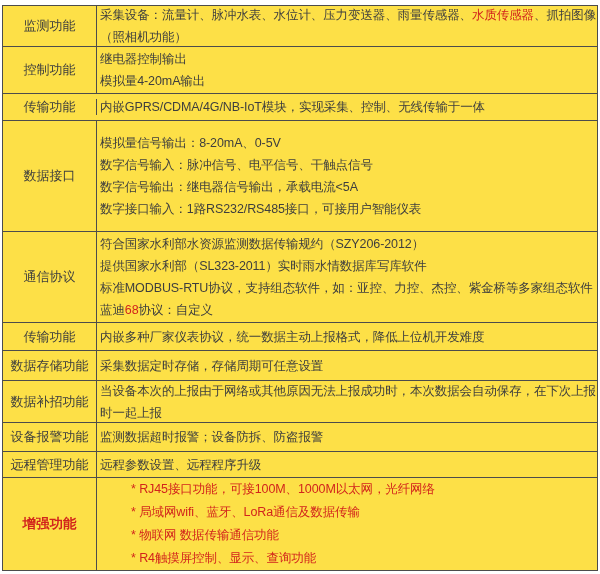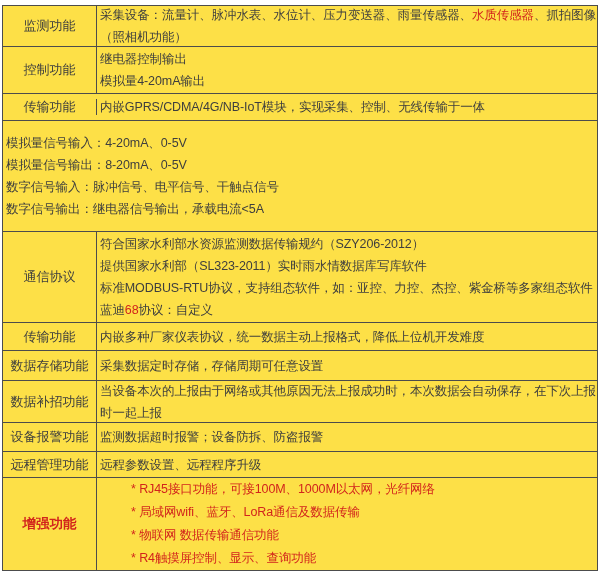--- a/index.html
+++ b/index.html
@@ -56,25 +56,26 @@
           <div class="fline"><span>模拟量4-20mA输出</span></div>
         </div>
       </div>
       <div class="frow" style="height: 27px; align-items: center;">
         <div class="flabel">传输功能</div>
         <div class="fcontent">
           <div class="fline"><span>内嵌GPRS/CDMA/4G/NB-IoT模块，实现采集、控制、无线传输于一体</span></div>
         </div>
       </div>
       <div class="frow" style="height: 111px;">
+        <div class="flabel">数据接口</div>
         <div class="fcontent">
-          <div class="fline"><span>模拟量信号输入：4-20mA、0-5V</span></div>
           <div class="fline"><span>模拟量信号输出：8-20mA、0-5V</span></div>
           <div class="fline"><span>数字信号输入：脉冲信号、电平信号、干触点信号</span></div>
           <div class="fline"><span>数字信号输出：继电器信号输出，承载电流&lt;5A</span></div>
+          <div class="fline"><span>数字接口输入：1路RS232/RS485接口，可接用户智能仪表</span></div>
         </div>
       </div>
       <div class="frow" style="height: 91px;">
         <div class="flabel">通信协议</div>
         <div class="fcontent">
           <div class="fline"><span>符合国家水利部水资源监测数据传输规约（SZY206-2012）</span></div>
           <div class="fline"><span>提供国家水利部（SL323-2011）实时雨水情数据库写库软件</span></div>
           <div class="fline"><span>标准MODBUS-RTU协议，支持组态软件，如：亚控、力控、杰控、紫金桥等多家组态软件</span></div>
           <div class="fline"><span>蓝迪</span><span class="red">68</span><span>协议：自定义</span></div>
         </div>

